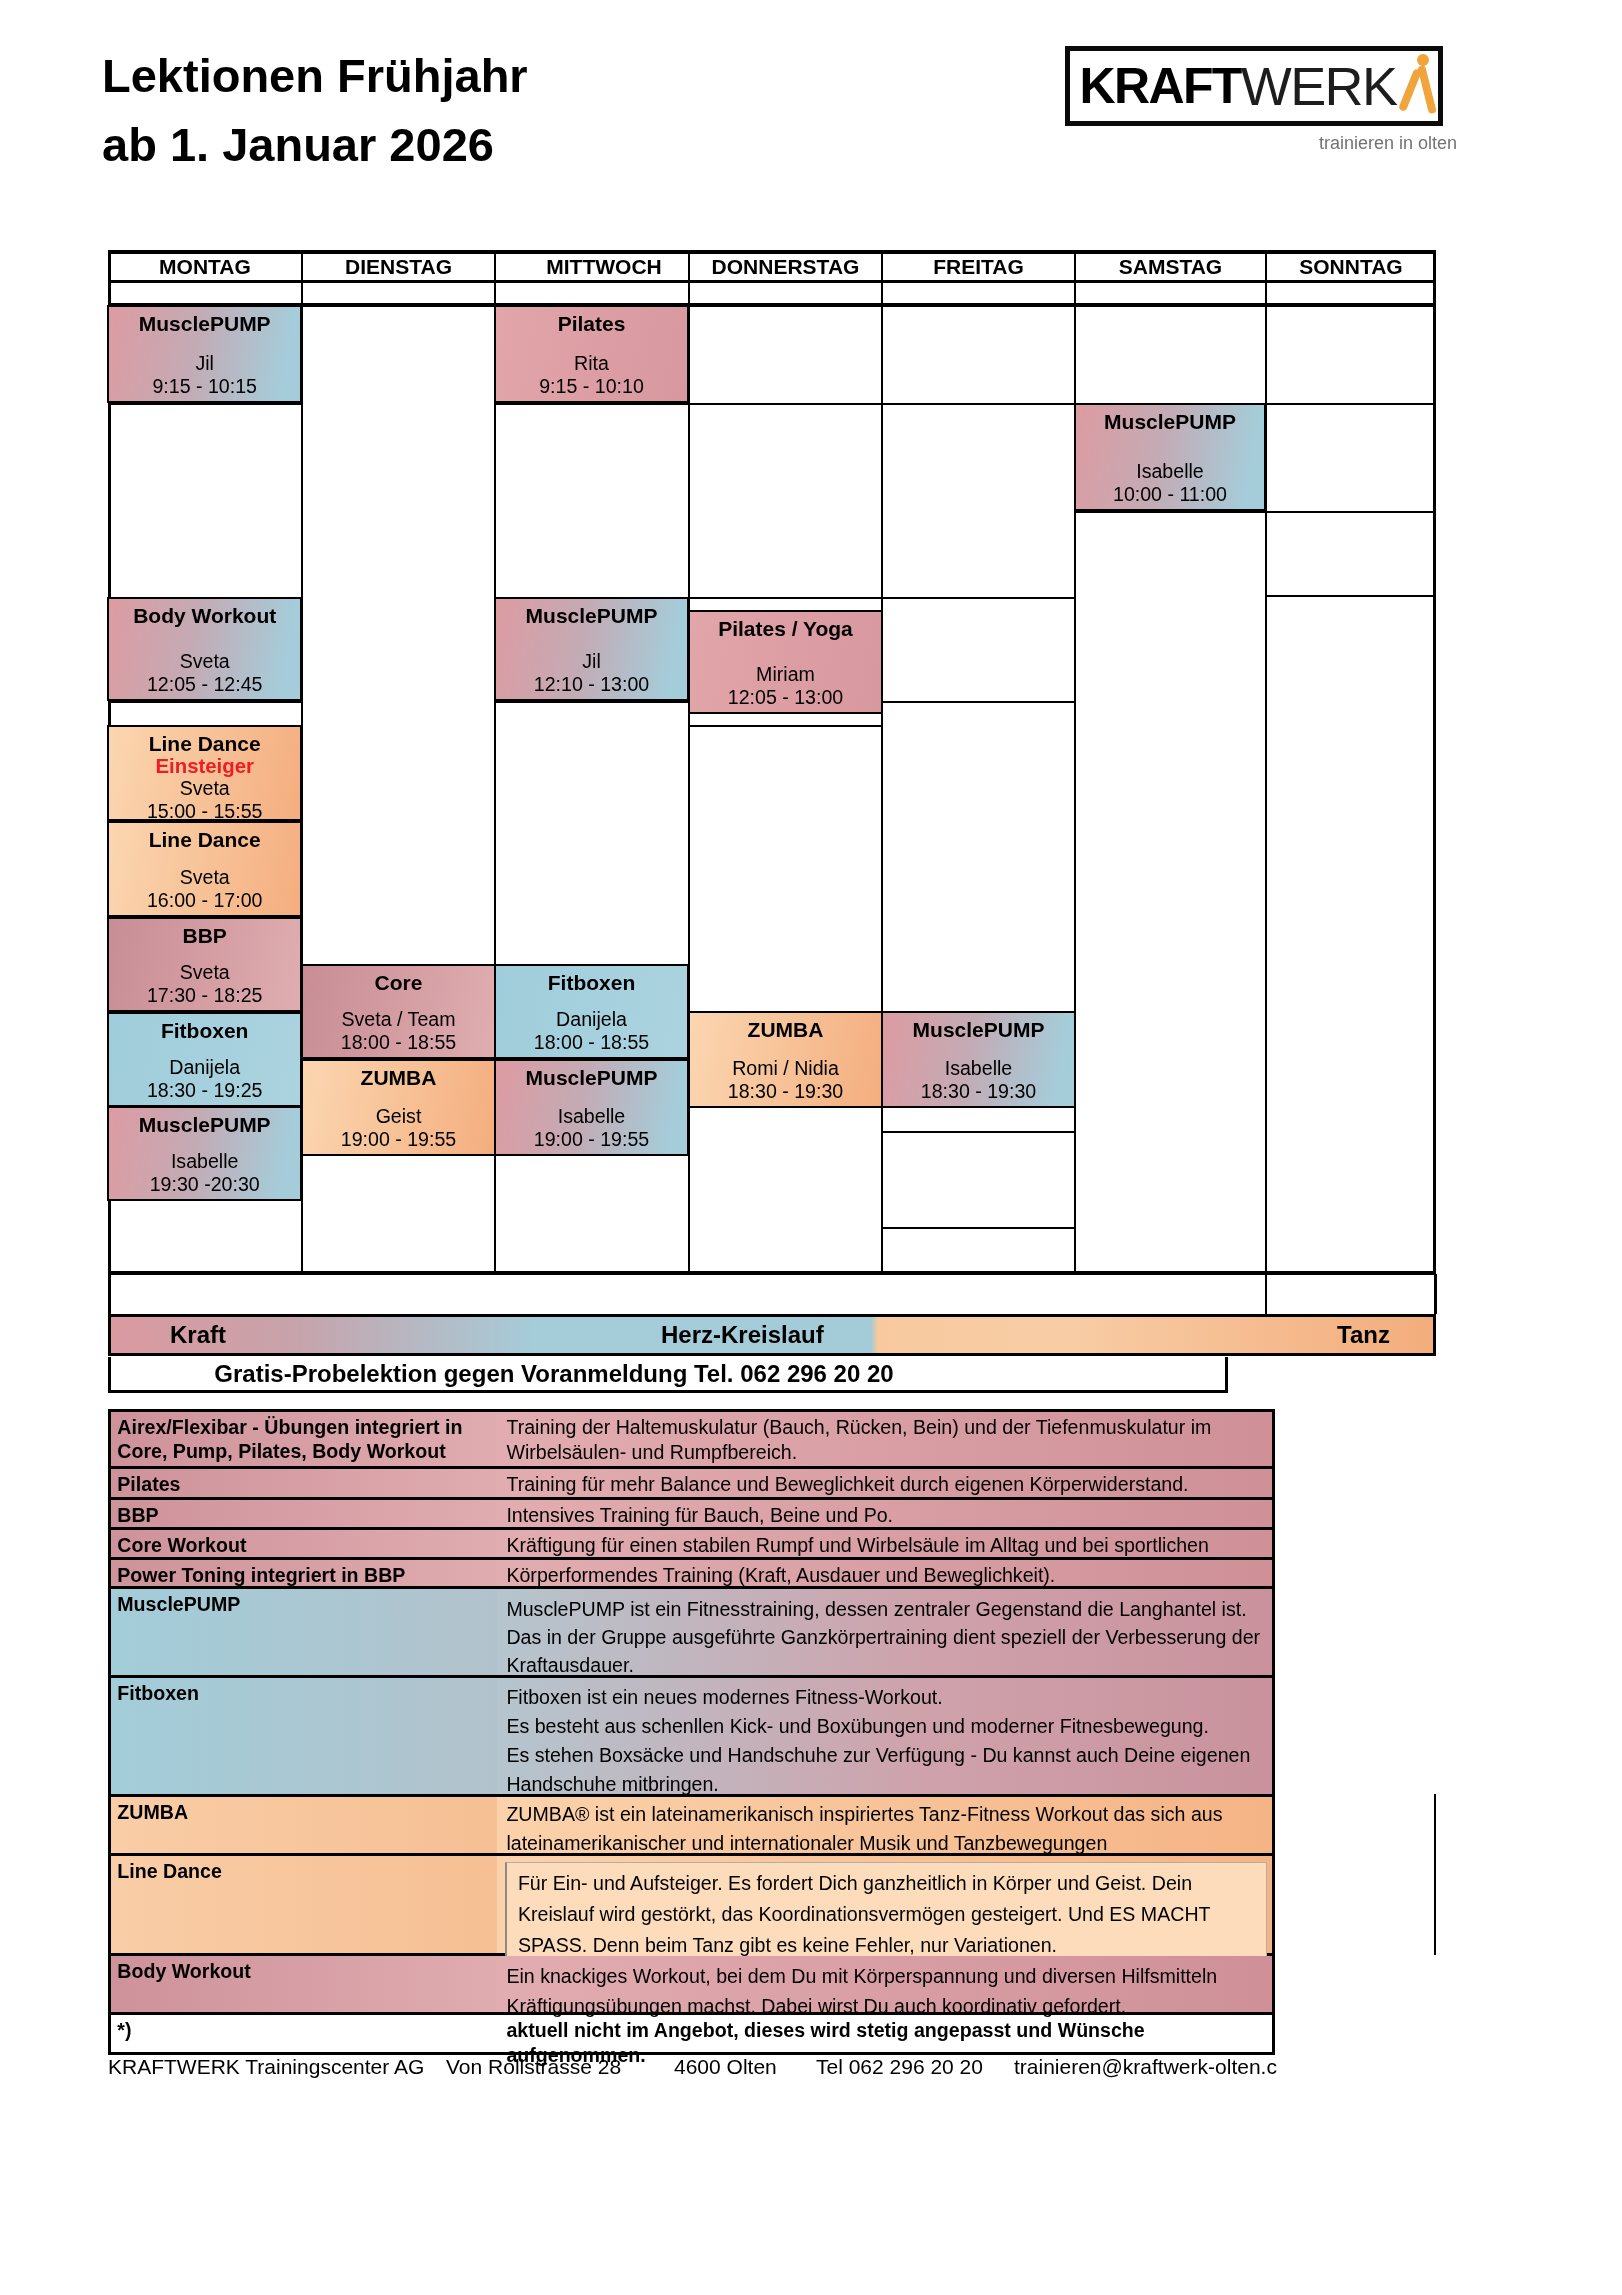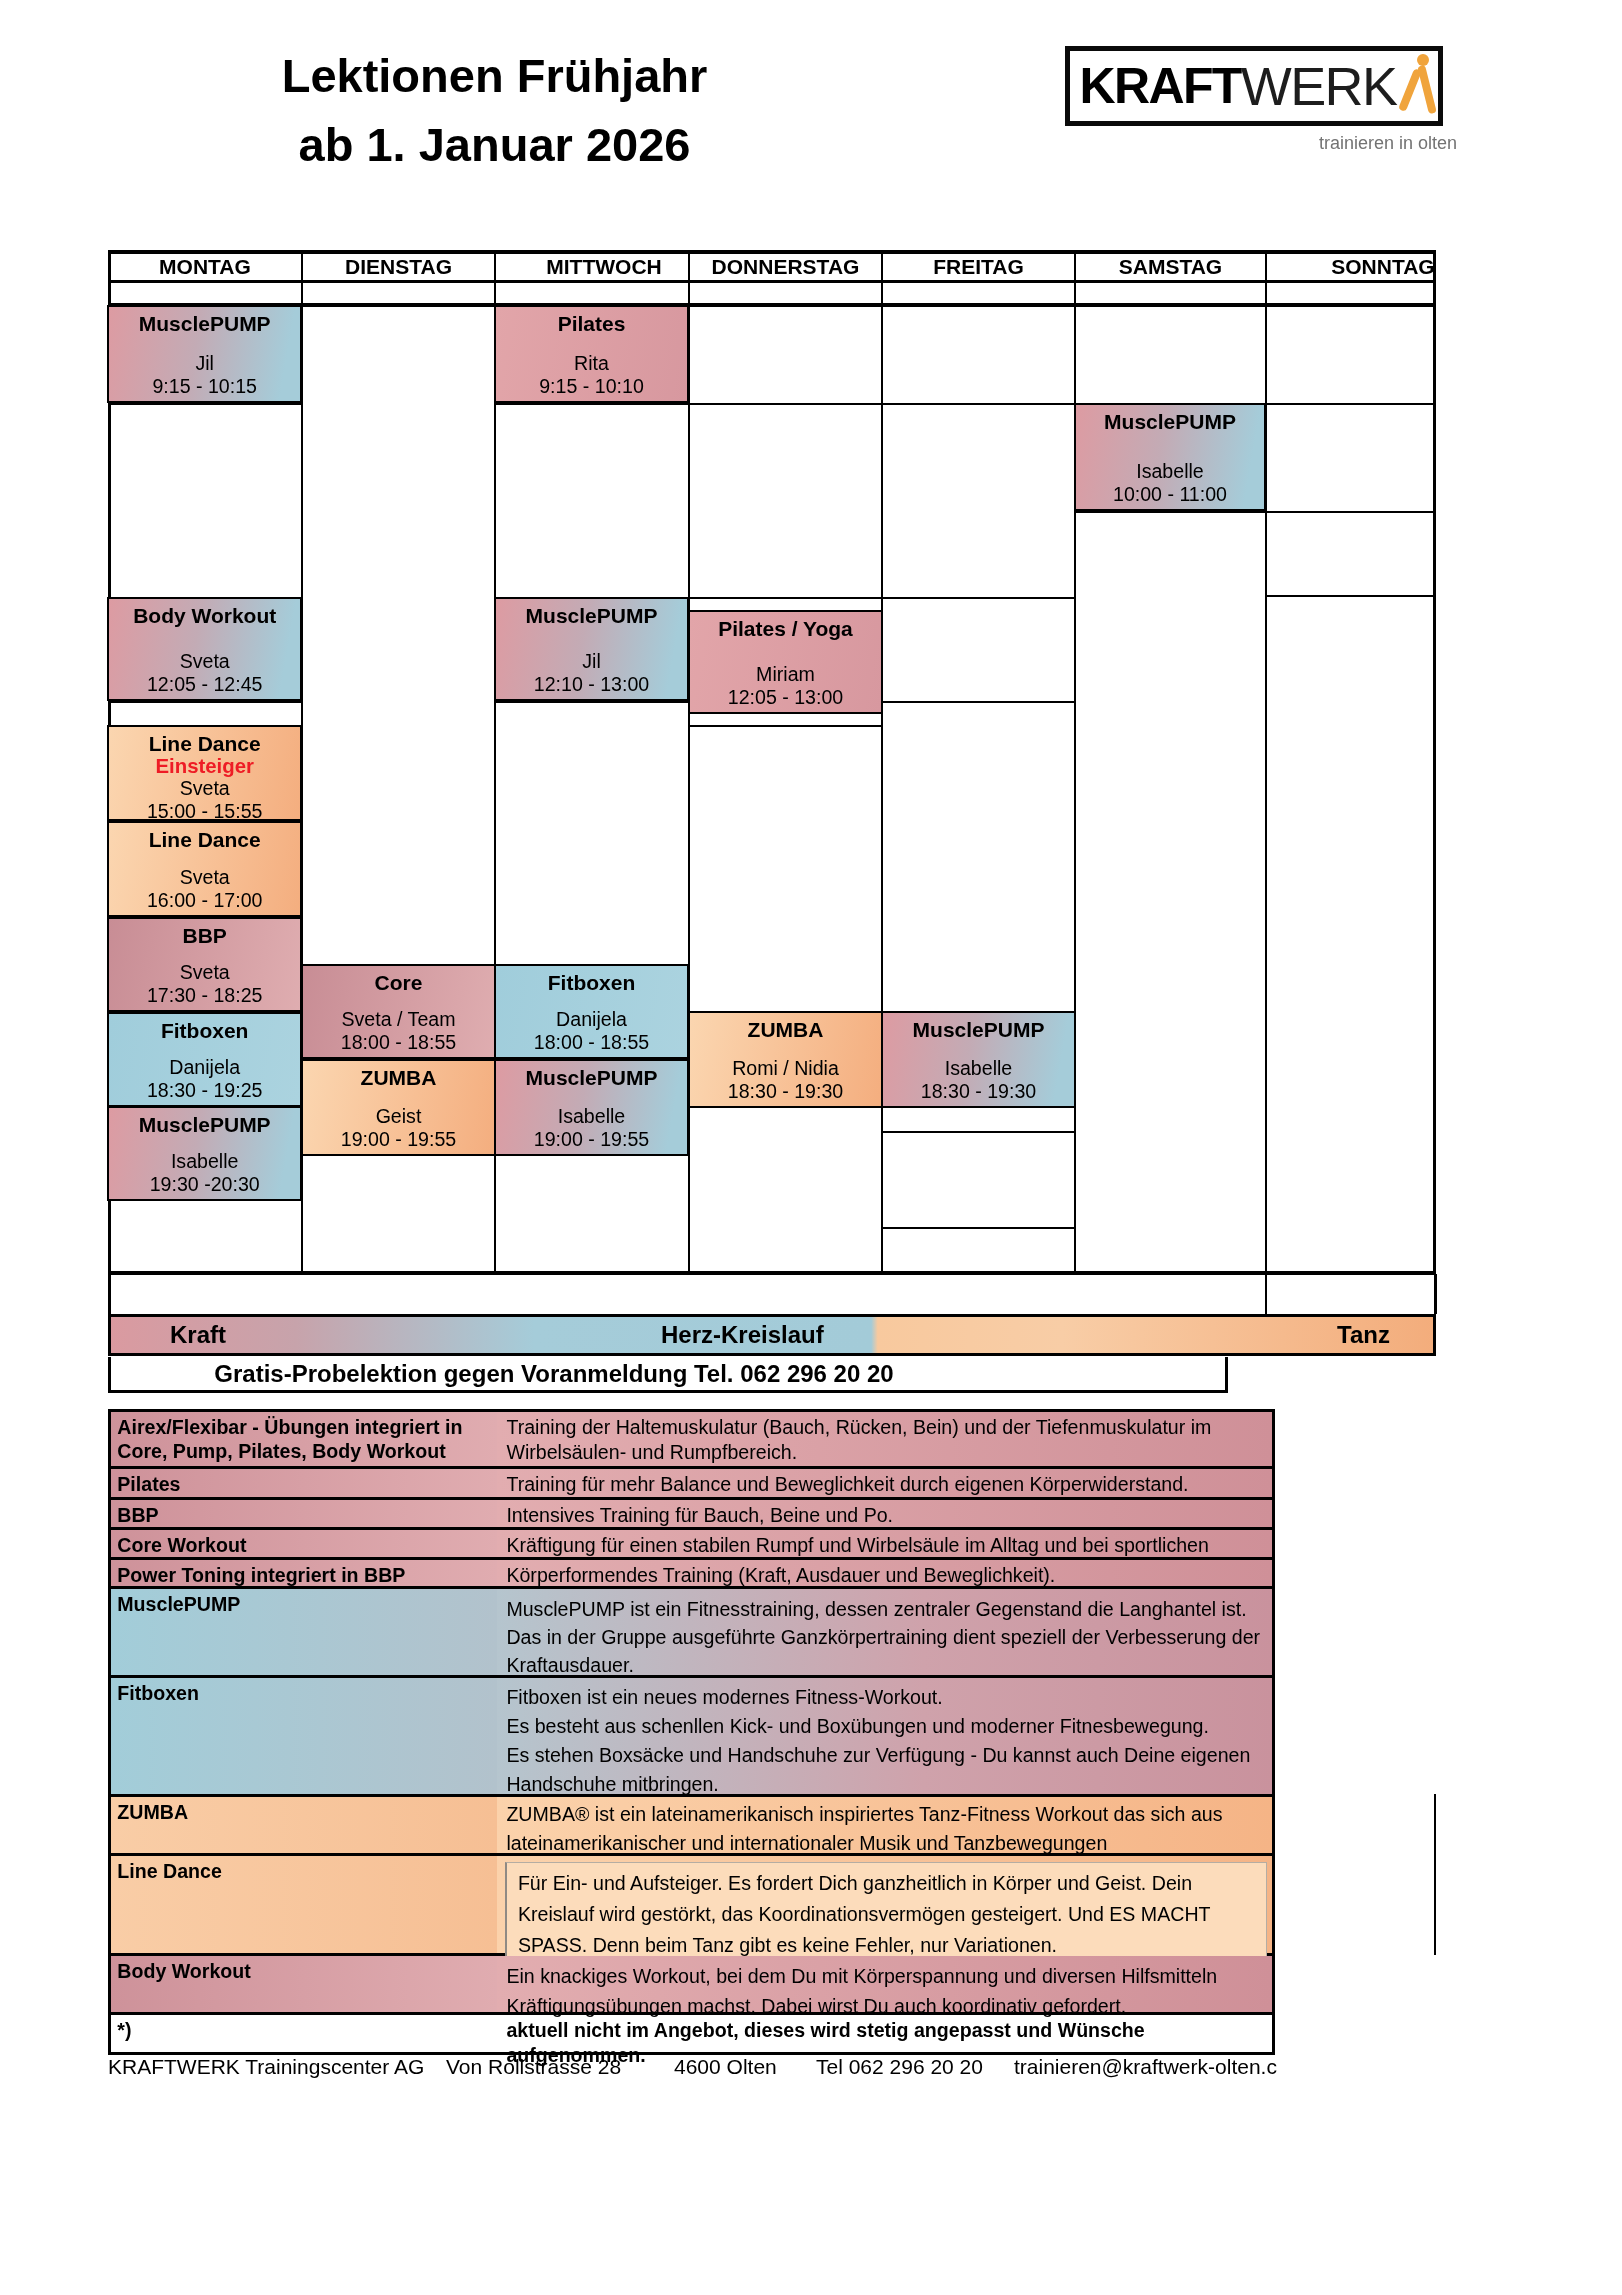--- a/index.html
+++ b/index.html
@@ -1,20 +1,20 @@
 <!DOCTYPE html>
 <html style="font-size:12.6px"><head>
 <meta charset="utf-8">
 <style>
   html,body{margin:0;padding:0;background:#fff;}
   .page{position:relative;width:1623px;height:2295px;background:#fff;
         font-family:"Liberation Sans",sans-serif;color:#000;overflow:hidden;}
   .ln{position:absolute;background:#000;}
   
-  .title{position:absolute;left:102px;top:41px;width:785px;text-align:center;
+  .title{position:absolute;left:102px;top:41px;width:785px;text-align:left;
          font-size:47px;font-weight:bold;line-height:69px;letter-spacing:0px;}
   .logo-box{position:absolute;left:1065px;top:46px;width:378px;height:80px;
             border:5.5px solid #0a0a0a;box-sizing:border-box;display:flex;align-items:center;
             padding:0 6.3px 0 9.4px;background:#fff;}
   .logo-kraft{font-weight:800;font-size:50px;letter-spacing:-1.6px;}
   .logo-werk{font-weight:400;font-size:54px;letter-spacing:-1.6px;color:#1d1d1d;}
   .logo-icon{position:relative;width:46px;height:64px;margin-left:auto;}
   .logo-icon .head{position:absolute;left:21px;top:0px;width:11.8px;height:11.8px;border-radius:50%;background:#f0a43c;}
   .logo-icon .s1{position:absolute;left:9.4px;top:14px;width:7.9px;height:44px;border-radius:4.7px;background:#f0a43c;transform:rotate(22deg);}
   .logo-icon .s2{position:absolute;left:27px;top:11px;width:7.9px;height:49px;border-radius:4.7px;background:#f0a43c;transform:rotate(-14deg);}
@@ -113,21 +113,21 @@
       <div class="ln" style="left: 0px; top: 475px; width: 194px; height: 2.4px;"></div>
       <div class="ln" style="left: 581px; top: 475px; width: 193px; height: 2.4px;"></div>
       <div class="ln" style="left: 774px; top: 881px; width: 193px; height: 2.4px;"></div>
       <div class="ln" style="left: 774px; top: 977px; width: 193px; height: 2.4px;"></div>
       <div class="daycell" style="left: 0px; width: 194px;">MONTAG</div>
       <div class="daycell" style="left: 194px; width: 193px;">DIENSTAG</div>
       <div class="daycell" style="left: 387px; width: 194px; margin-left: 12px;">MITTWOCH</div>
       <div class="daycell" style="left: 581px; width: 193px;">DONNERSTAG</div>
       <div class="daycell" style="left: 774px; width: 193px;">FREITAG</div>
       <div class="daycell" style="left: 967px; width: 191px;">SAMSTAG</div>
-      <div class="daycell" style="left: 1158px; width: 170px; margin-left: 32px;">SONNTAG</div>
+      <div class="daycell" style="left: 1158px; width: 170px;">SONNTAG</div>
       <div class="card cat-blend" style="left: -0.8px; top: 55px; width: 195px; height: 98px;">
         <div class="t">MusclePUMP</div>
         <div class="sp"></div>
         <div class="n">Jil</div>
         <div class="h">9:15 - 10:15</div>
       </div>
       <div class="card cat-blend" style="left: -0.8px; top: 347px; width: 195px; height: 104px;">
         <div class="t">Body Workout</div>
         <div class="sp"></div>
         <div class="n">Sveta</div>

